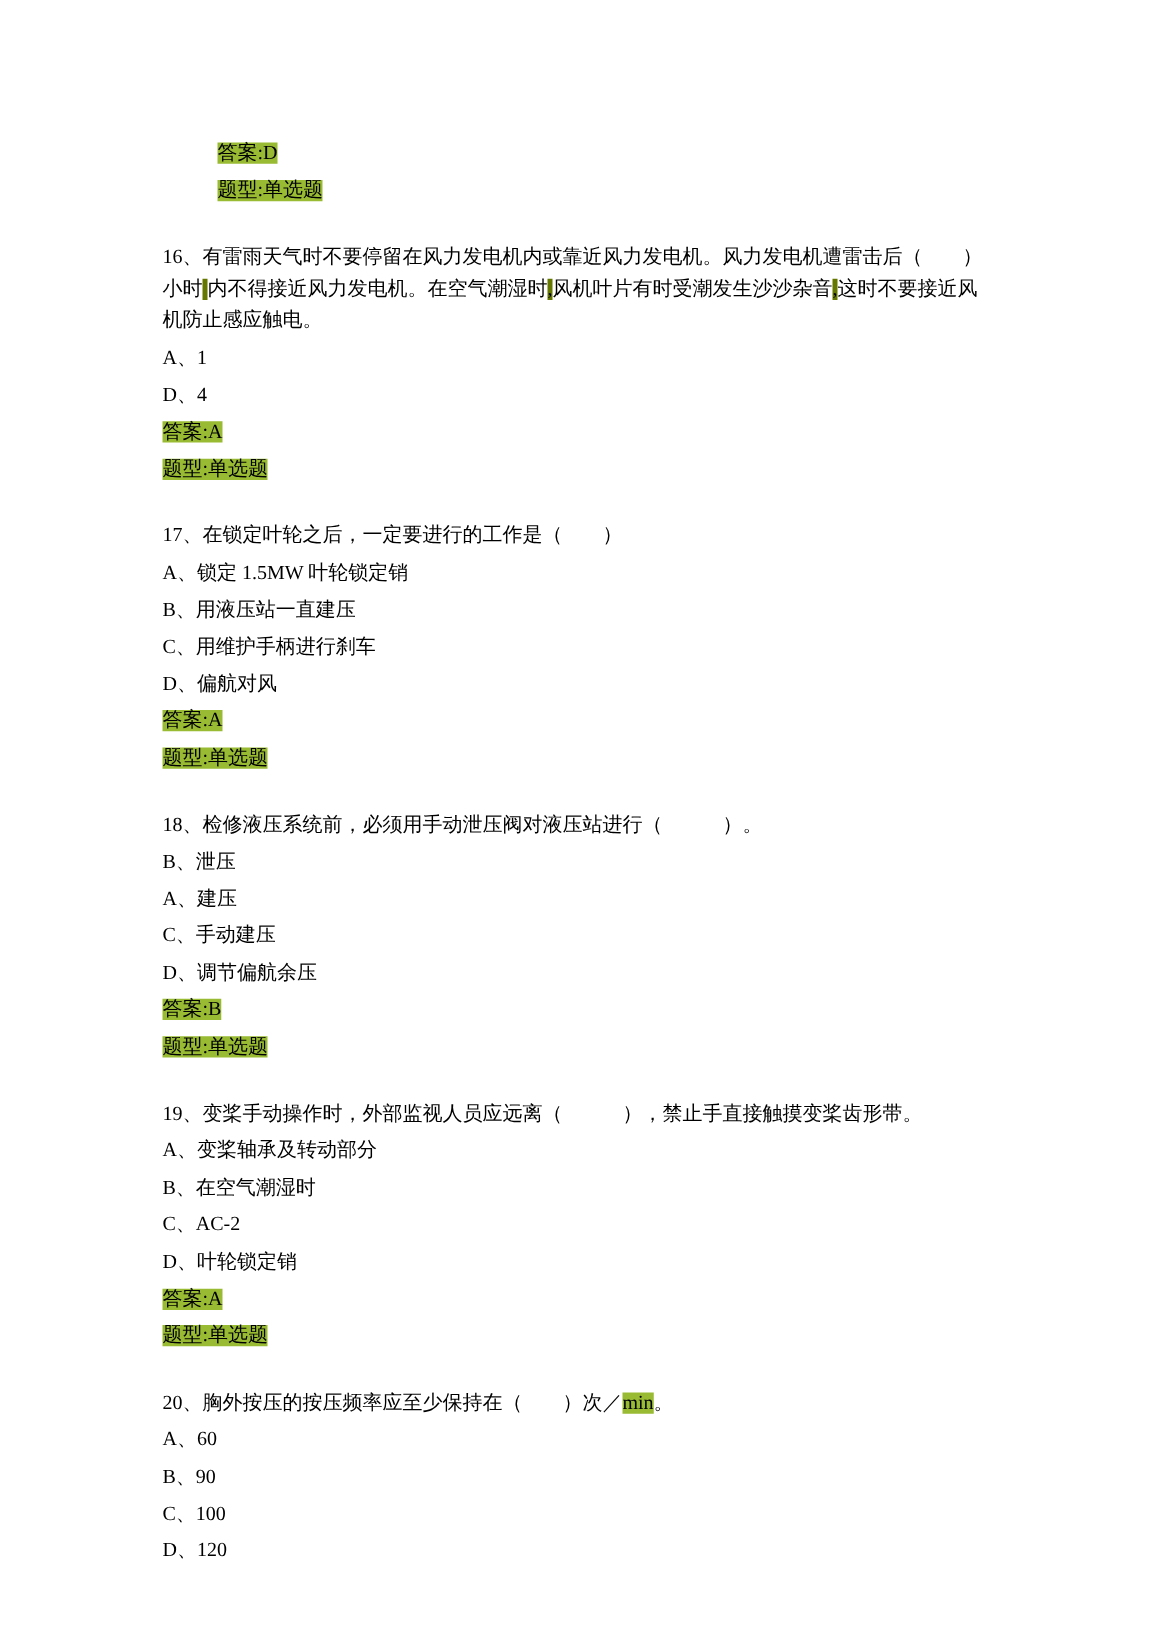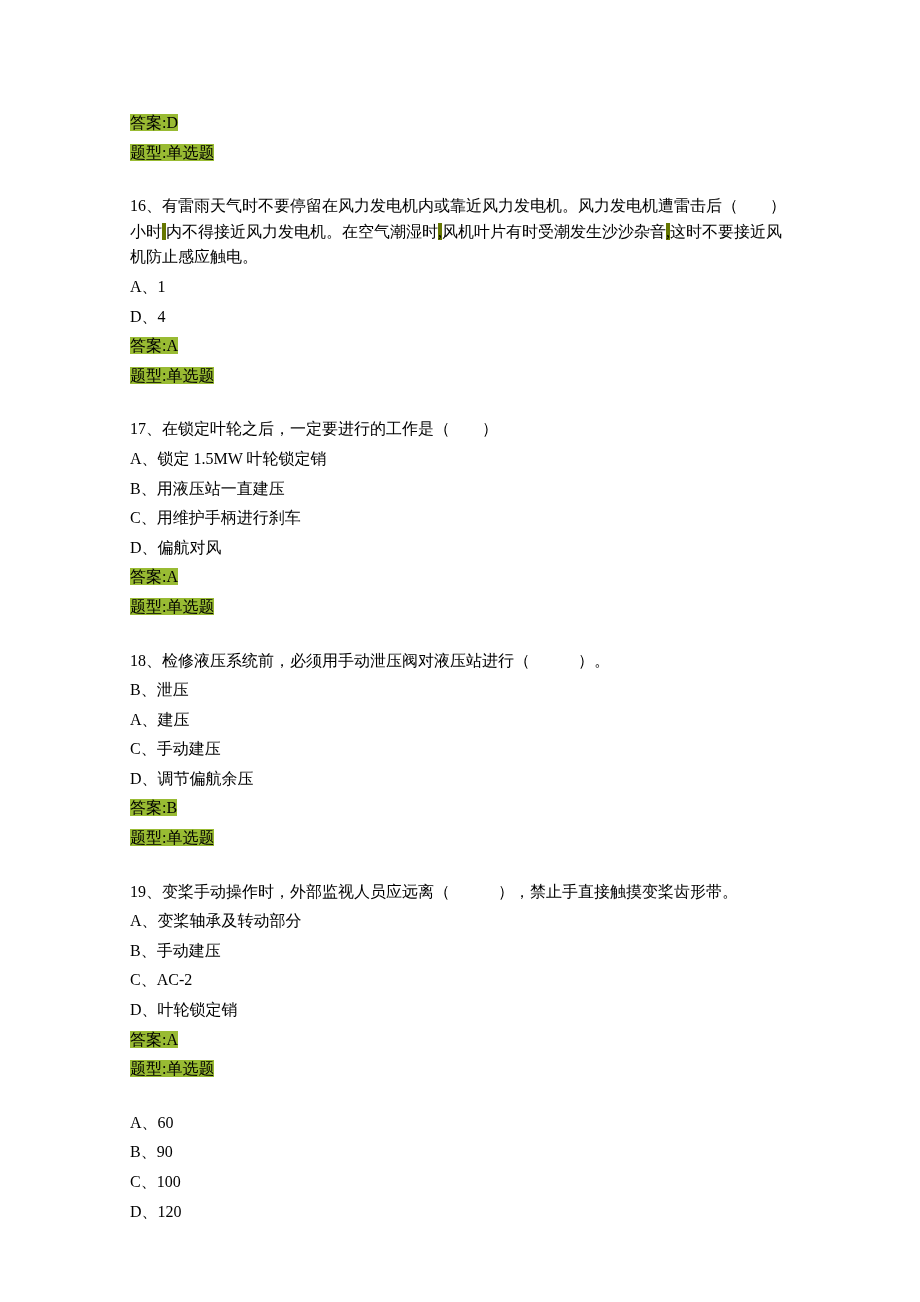--- a/index.html
+++ b/index.html
@@ -21,20 +21,21 @@
       display: inline;
     }
     .question-block {
       margin-bottom: 28px;
     }
     .q-text, .opt-line, .ans-line, .type-line {
       margin-bottom: 4px;
     }
     .top-block {
       margin-bottom: 28px;
+      margin-left: 44px;
     }
   </style>
 </head>
 <body>
 
 <div class="top-block">
   <div class="ans-line">
     <span class="highlight"><span>答案:</span><span>D</span></span>
   </div>
   <div class="type-line">
@@ -80,30 +81,33 @@
     <span class="highlight"><span>答案:</span><span>B</span></span>
   </div>
   <div class="type-line">
     <span class="highlight">题型:单选题</span>
   </div>
 </div>
 
 <div class="question-block">
   <div class="q-text">19、变桨手动操作时，外部监视人员应远离（　　　），禁止手直接触摸变桨齿形带。</div>
   <div class="opt-line">A、变桨轴承及转动部分</div>
-  <div class="opt-line">B、手动建压</div>
+  <div class="opt-line">B、在空气潮湿时</div>
   <div class="opt-line">C、AC-2</div>
   <div class="opt-line">D、叶轮锁定销</div>
   <div class="ans-line">
     <span class="highlight"><span>答案:</span><span>A</span></span>
   </div>
   <div class="type-line">
     <span class="highlight">题型:单选题</span>
   </div>
 </div>
 
 <div class="question-block">
+  <div class="q-text">
+    <span>20、胸外按压的按压频率应至少保持在（　　）次／</span><span class="highlight">min</span><span>。</span>
+  </div>
   <div class="opt-line">A、60</div>
   <div class="opt-line">B、90</div>
   <div class="opt-line">C、100</div>
   <div class="opt-line">D、120</div>
 
 </div>
 
 </body></html>

